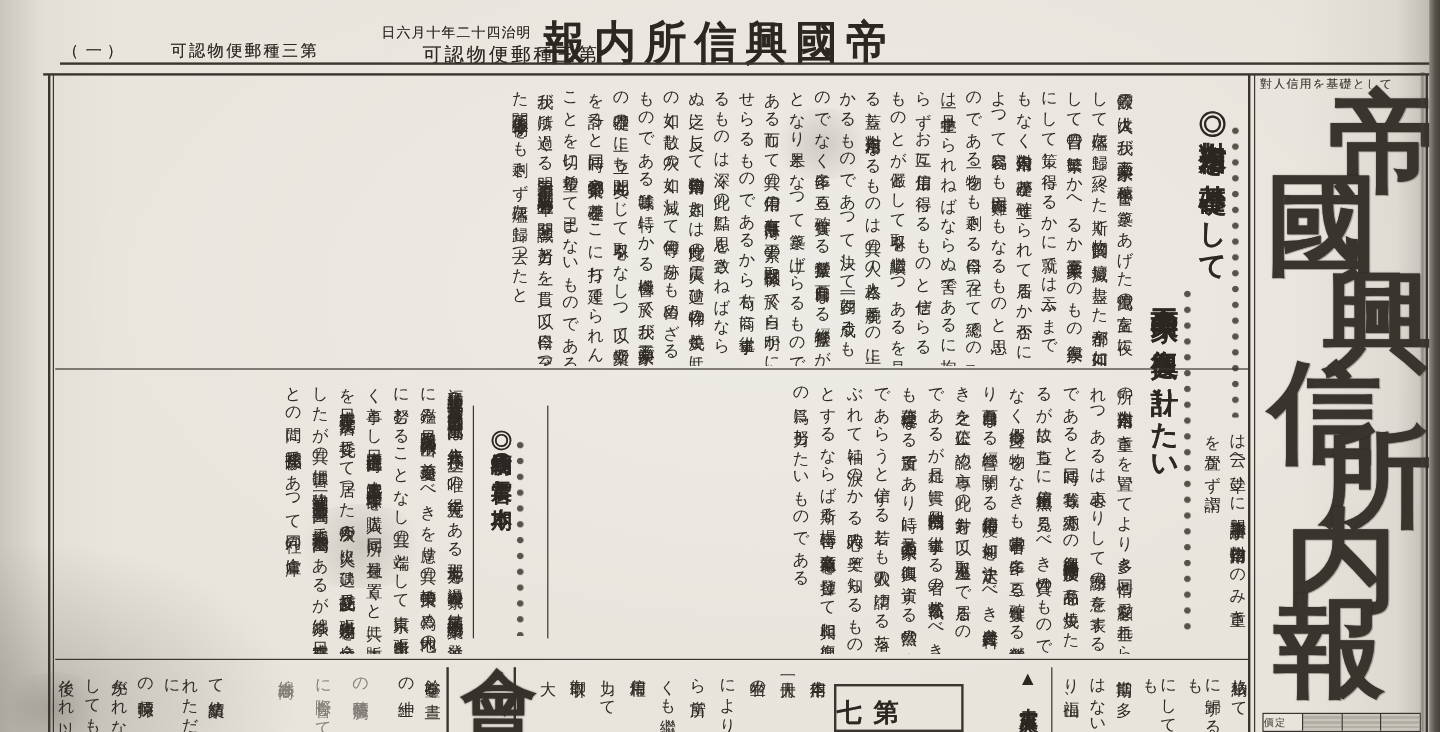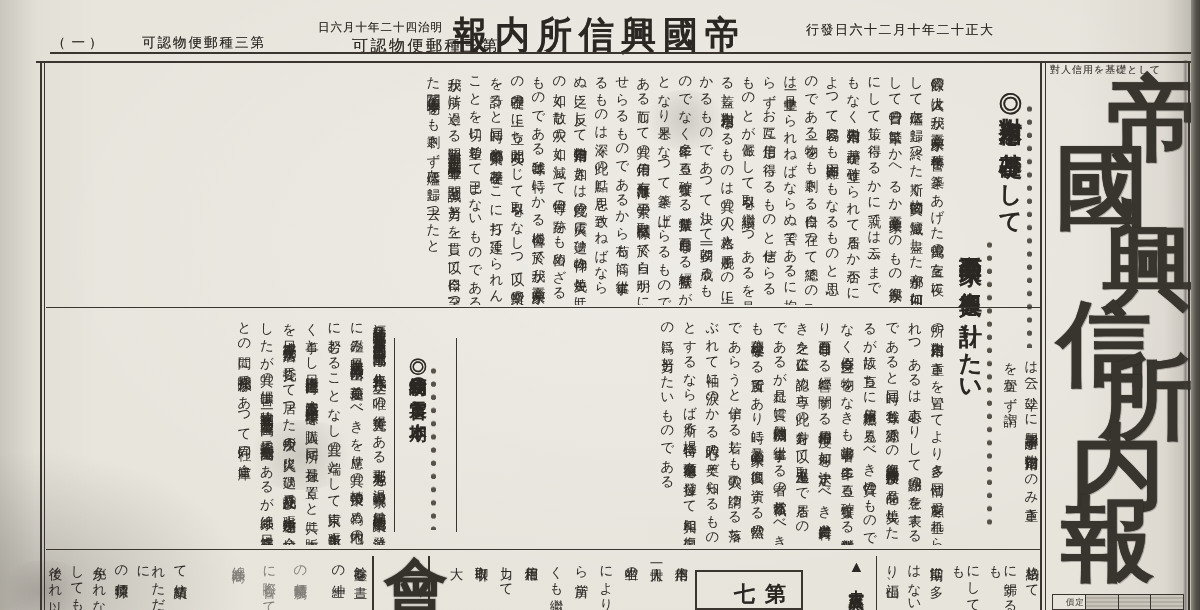--- a/index.html
+++ b/index.html
@@ -36,47 +36,46 @@
     background:linear-gradient(90deg, rgba(0,0,0,0), rgba(70,66,60,.45), rgba(0,0,0,0)); }
   
   .mast-char { position:absolute; font-weight:bold; font-size:92px; line-height:1;
     color:#38342e; text-shadow:0 0 1px rgba(40,36,30,.8), 1px 1px 0 rgba(40,36,30,.25);
     transform:scaleX(1.02); }
   .mast-note { top:63px; left:1050px; width:134px; height:11px; font-size:10px;
     letter-spacing:1px; color:#4a463f; }
   .mast-box { top:594px; left:1052px; width:132px; height:16px; border:1.5px solid #3a362f;
     display:flex; }
   .mast-box .cell { flex:1; border-left:1px solid #3a362f; font-size:8.5px;
-    text-align:right; line-height:14px; letter-spacing:1px; color:#3c3831; overflow:hidden; }
+    text-align:left; line-height:14px; letter-spacing:1px; color:#3c3831; overflow:hidden; }
   .mast-box .cell:first-child { border-left:none; }
   .cell.smudge { background:repeating-linear-gradient(0deg,#c9c5bc 0 2px,#b3afa5 2px 4px); }
   
   .headline { font-weight:bold; letter-spacing:2px; }
   .dots { position:absolute; width:7px;
     background-image:radial-gradient(circle at 3.5px 5px, #57524a 2.4px, rgba(0,0,0,0) 3px);
     background-size:7px 13.2px; background-repeat:repeat-y; }
   
   .body-txt { font-size:13.5px; line-height:21px; letter-spacing:1.2px; color:#2e2a25; }
   .body-txt2 { font-size:13.5px; line-height:22.5px; letter-spacing:1.2px; color:#2e2a25; }
   .frags .frag { margin-left:7px; }
   .faded { opacity:.55; filter:blur(.3px); }
   .adbox { border:2px solid #3a362f; }
-  .adbox .adlabel { position:absolute; top:8px; left:0; width:100%; text-align:center;
-    font-size:21px; font-weight:bold; letter-spacing:10px;padding-left:32px; }
+  .adbox .adlabel { position:absolute; top:8px; left:0; width:100%; 
+    font-size:21px; font-weight:bold; letter-spacing:10px; }
   .bigglyph { position:absolute; font-size:64px; font-weight:bold; line-height:1;
     color:#35312b; text-shadow:0 0 1.5px rgba(40,36,30,.9); }
   .blot { position:absolute; border-radius:50%; background:radial-gradient(circle, rgba(70,65,58,.18), rgba(0,0,0,0) 70%); }
 </style>
 </head>
 <body>
 
 <div class="page">
 
   <div class="abs hdr-title ink">報内所信興國帝</div>
-  <div class="abs hdr-date ink">行發日六十二月十年二十正大</div>
   <div class="abs hdr-appr1 ink">日六月十年二十四治明</div>
   <div class="abs hdr-appr2 ink">可認物便郵種三第</div>
   <div class="abs hdr-issue ink">可認物便郵種三第</div>
   <div class="abs hdr-pageno ink" style="font-size:13.5px;"><span style="letter-spacing:6px;">（</span><span>一</span><span style="letter-spacing:0;">）</span></div>
 
   <div class="rule-h" style="top:52px; left:50px; width:1142px;"></div>
   <div class="rule-h" style="top:61px; left:36px; width:1156px; height:2px;"></div>
 
   <div class="rule-v" style="top:62px; left:40px; height:548px;"></div>
   <div class="rule-v" style="top:62px; left:44px; height:548px; width:1px;"></div>

